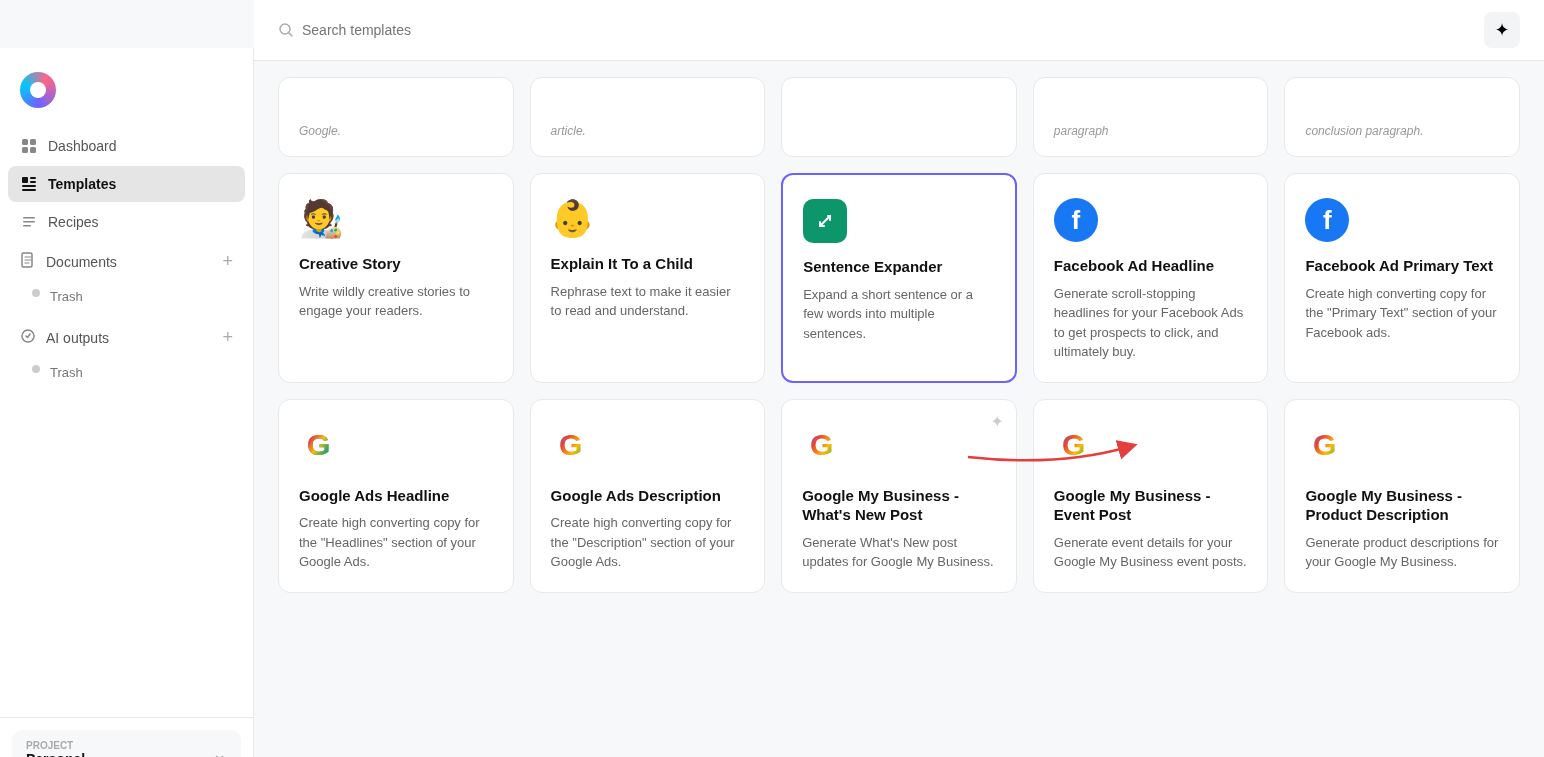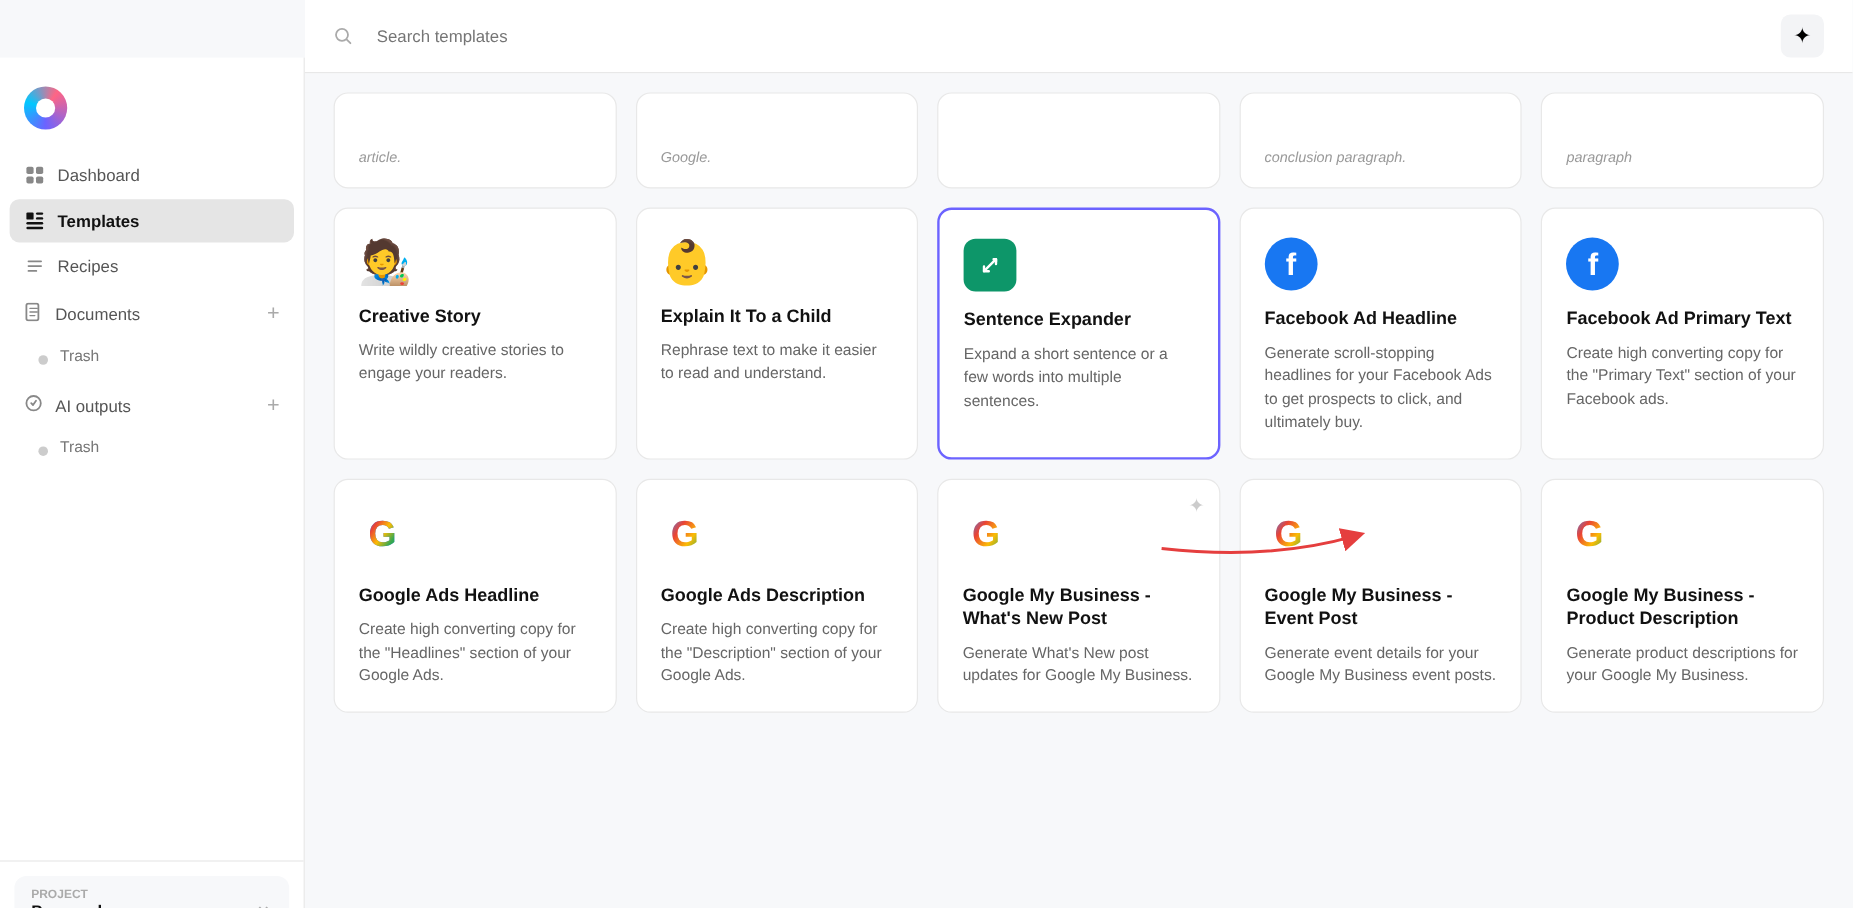--- a/index.html
+++ b/index.html
@@ -46,21 +46,21 @@
       cursor: pointer;
       font-size: 14px;
       color: #555;
       margin-bottom: 2px;
       gap: 24px;
     }
     .nav-item-left { display: flex; align-items: center; gap: 10px; }
     .add-btn { color: #aaa; font-size: 18px; cursor: pointer; }
     .trash-item {
       display: flex;
-      align-items: flex-end;
+      align-items: flex-start;
       gap: 10px;
       padding: 6px 12px 6px 24px;
       font-size: 13px;
       color: #777;
       cursor: pointer;
       border-radius: 8px;
     }
     .dot { width: 8px; height: 8px; border-radius: 50%; }
     .dot-gray { background: #ccc; }
     .dot-yellow { background: #f59e0b; }
@@ -90,21 +90,21 @@
       background: #fff;
       border-bottom: 1px solid #e8e8e8;
       padding: 12px 24px;
       display: flex;
       align-items: center;
       justify-content: space-between;
     }
     .search-bar {
       display: flex;
       align-items: center;
-      gap: 20px;
+      gap: 8px;
       color: #aaa;
       font-size: 14px;
     }
     .search-bar input {
       border: none;
       outline: none;
       font-size: 14px;
       color: #444;
       background: transparent;
       width: 260px;
@@ -328,33 +328,33 @@
     <div class="topbar-right">
       <button class="sparkle-btn">✦</button>
     </div>
   </div>
 
   <div class="template-grid-container">
     <div class="arrow-container" style="position:relative;">
 
       <div class="template-grid" style="margin-bottom:16px;">
         <div class="partial-card">
+          <span class="card-snippet">Google.</span>
+        </div>
+        <div class="partial-card">
           <span class="card-snippet">article.</span>
-        </div>
-        <div class="partial-card">
-          <span class="card-snippet">Google.</span>
         </div>
         <div class="partial-card">
           <span class="card-snippet"></span>
         </div>
         <div class="partial-card">
+          <span class="card-snippet">paragraph</span>
+        </div>
+        <div class="partial-card">
           <span class="card-snippet">conclusion paragraph.</span>
-        </div>
-        <div class="partial-card">
-          <span class="card-snippet">paragraph</span>
         </div>
       </div>
 
       <div class="template-grid" style="margin-bottom:16px;">
 
         <div class="template-card">
           <div class="card-icon">🧑‍🎨</div>
           <div class="card-title">Creative Story</div>
           <div class="card-desc">Write wildly creative stories to engage your readers.</div>
         </div>

